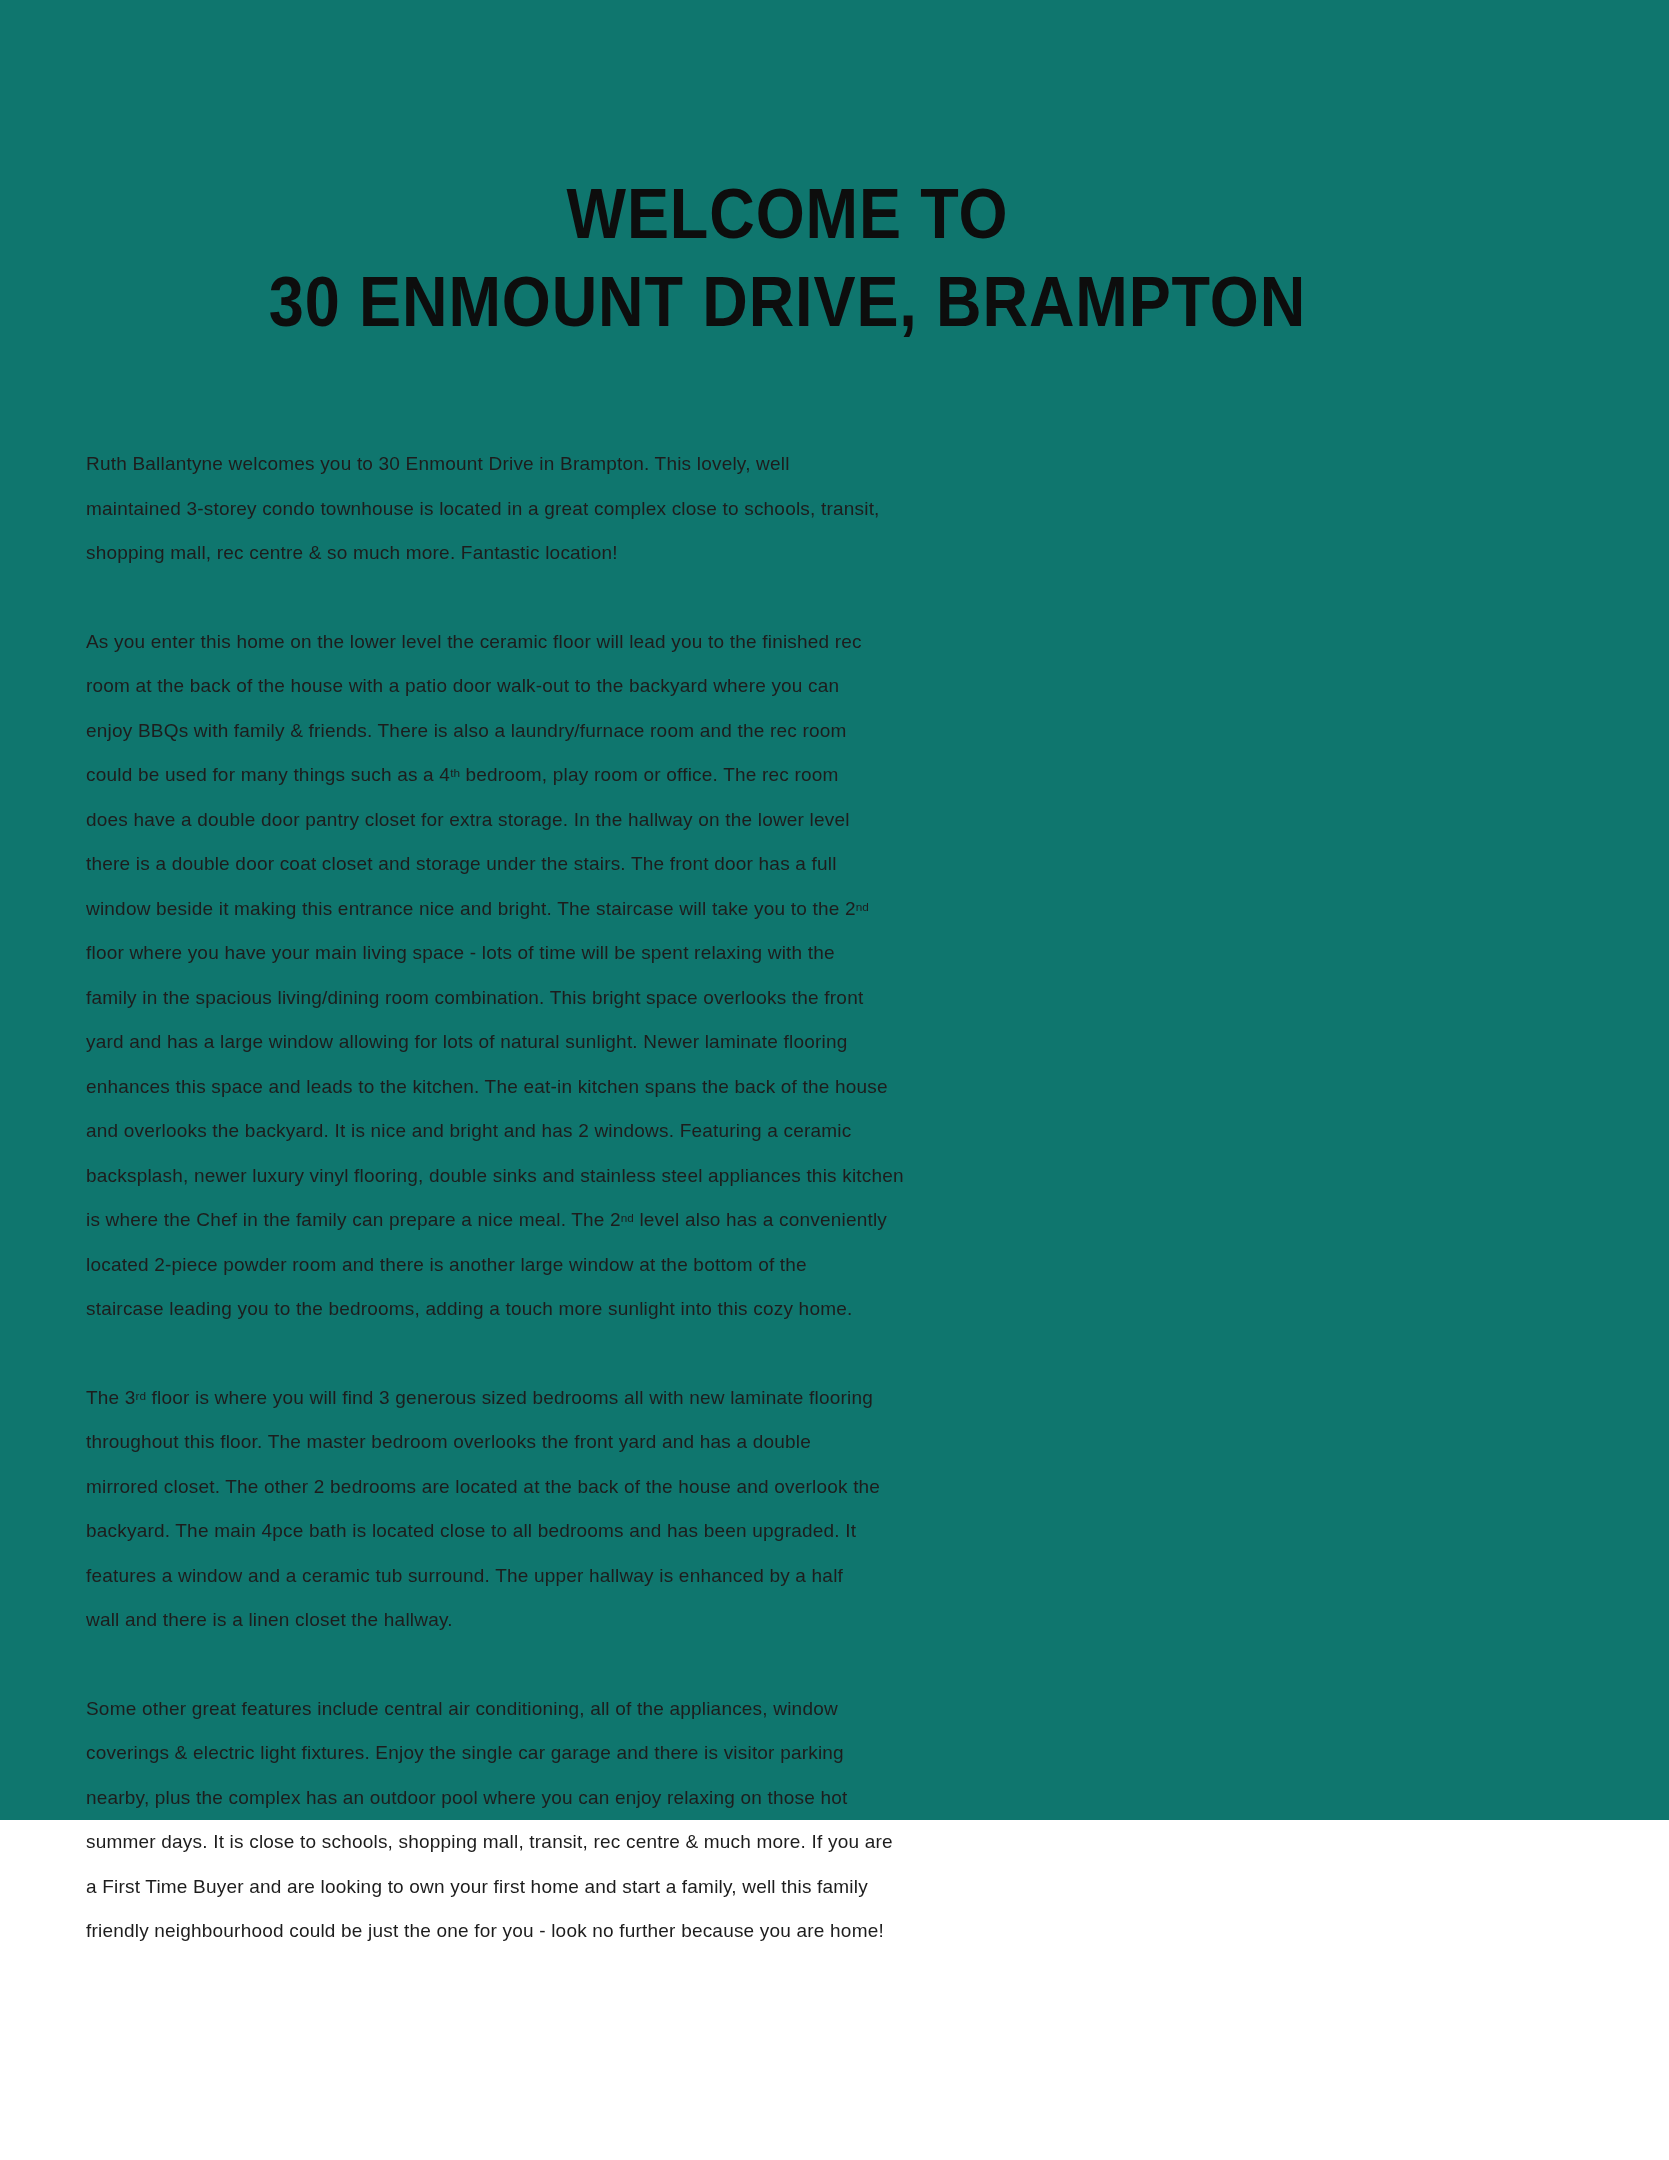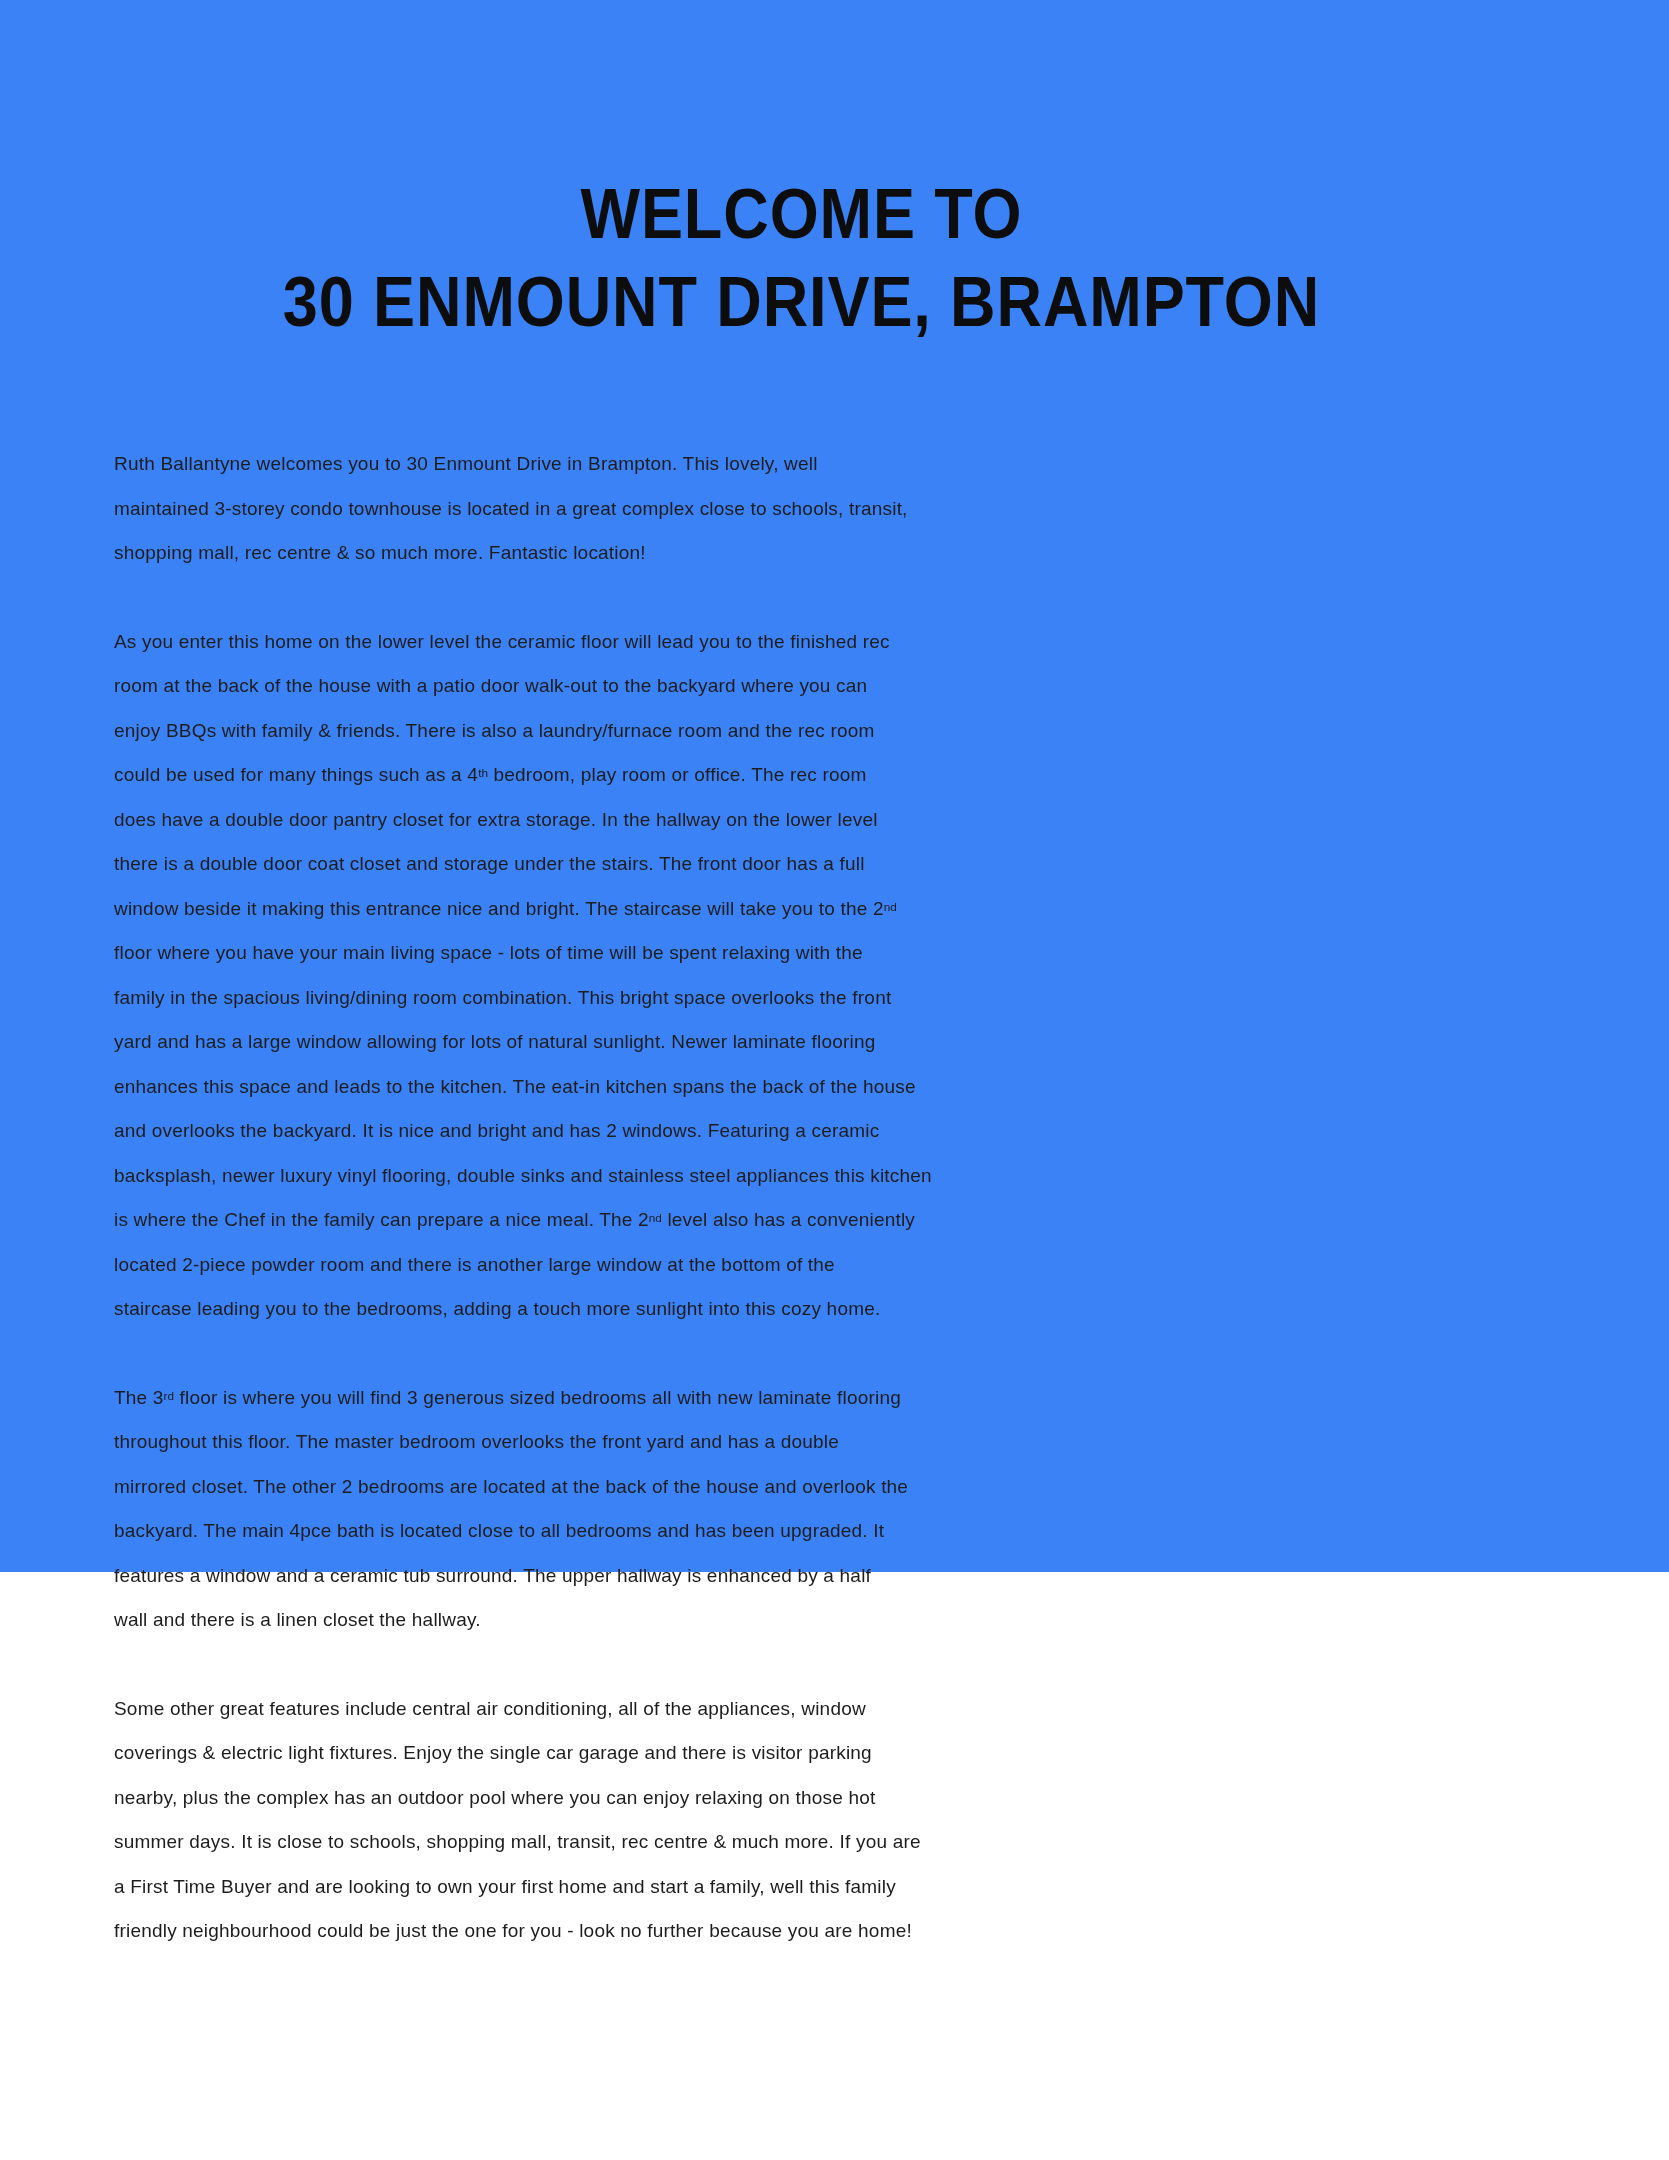--- a/index.html
+++ b/index.html
@@ -9,23 +9,23 @@
   }
   body {
     width: 1669px;
     height: 2160px;
     overflow: hidden;
     font-family: "Liberation Sans", sans-serif;
   }
   .page {
     box-sizing: border-box;
     width: 1669px;
-    height: 1572px;
-    background: #3b82f6;
-    padding: 170px 180px 0 114px;
+    height: 1820px;
+    background: #0f766e;
+    padding: 170px 180px 0 86px;
   }
   .doc-title {
     margin: 0 0 96px 0;
     text-align: center;
     font-family: "Liberation Sans", sans-serif;
     font-weight: 700;
     font-size: 70px;
     line-height: 88px;
     letter-spacing: 1px;
     color: #0d0d0d;

